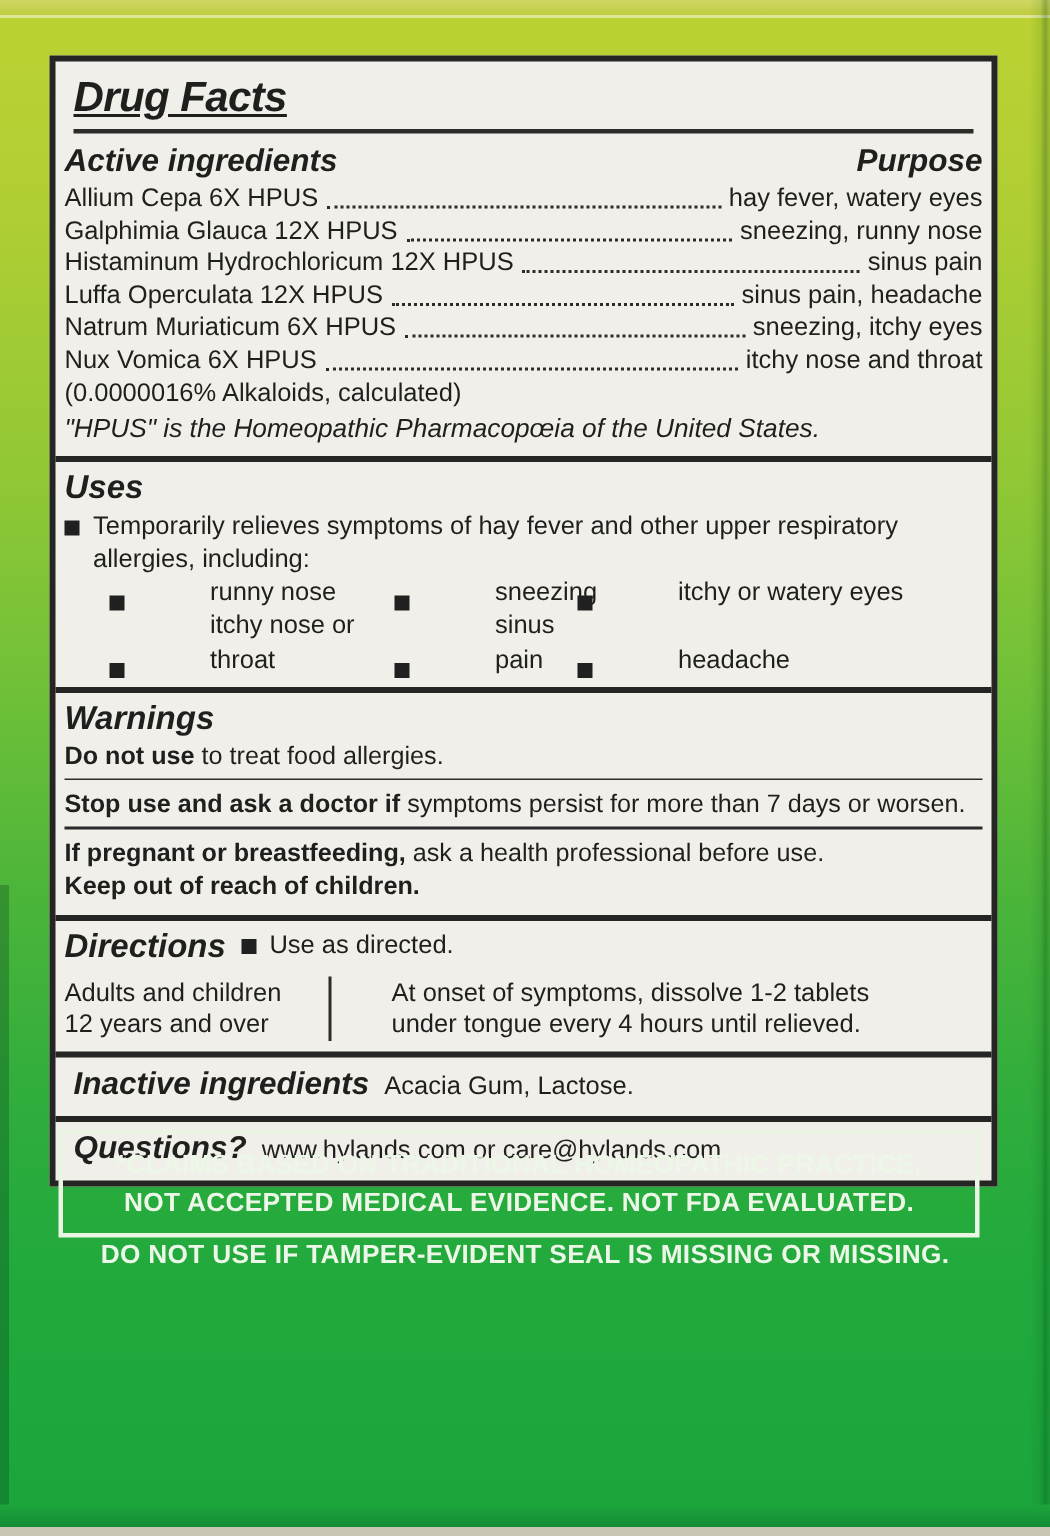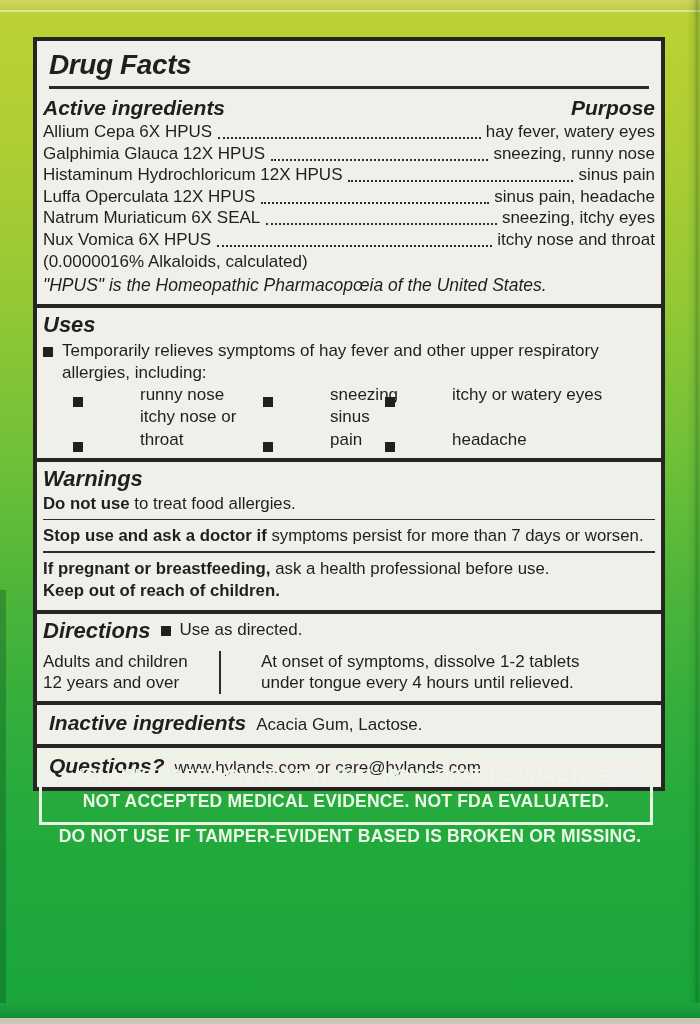--- a/index.html
+++ b/index.html
@@ -20,21 +20,21 @@
   .bottom-dark{position:absolute;left:0;right:0;top:1003px;height:15px;
     background:linear-gradient(180deg,#1da53c,#128c35);}
   .bottom-table{position:absolute;left:0;right:0;top:1018px;height:6px;background:#c9c6b4;}
 
   
   .panel{position:absolute;left:33px;top:37px;width:632px;box-sizing:border-box;
     background:#f1efe9;border:4px solid #252523;}
   .pad{padding:3px 6px 7px;}
   .bar{height:4px;background:#252523;}
   .df-title{font-style:italic;font-weight:700;font-size:28px;line-height:33px;
-    padding:7px 12px 5px;letter-spacing:-.4px;}
+    padding:7px 12px 5px;letter-spacing:-.4px;text-decoration:underline;}
   .df-underline{height:3px;background:#2b2b29;margin:0 12px;}
 
   .ai-head{display:flex;justify-content:space-between;
     font-style:italic;font-weight:700;font-size:21px;line-height:26px;padding-top:3px;}
   .ing-row{display:flex;align-items:flex-end;font-size:17px;line-height:21.6px;}
   .ing-name,.ing-purpose{white-space:nowrap;}
   .leader{flex:1;border-bottom:2.2px dotted #2b2b2b;margin:0 5px 3.5px 6px;min-width:12px;}
   .note{font-size:17px;line-height:22px;}
   .hpus{font-style:italic;font-size:17.5px;line-height:24px;}
 
@@ -99,21 +99,21 @@
         <span class="ing-name">Histaminum Hydrochloricum 12X HPUS</span>
         <span class="leader"></span>
         <span class="ing-purpose">sinus pain</span>
       </div>
       <div class="ing-row">
         <span class="ing-name">Luffa Operculata 12X HPUS</span>
         <span class="leader"></span>
         <span class="ing-purpose">sinus pain, headache</span>
       </div>
       <div class="ing-row">
-        <span class="ing-name">Natrum Muriaticum 6X SEAL</span>
+        <span class="ing-name">Natrum Muriaticum 6X HPUS</span>
         <span class="leader"></span>
         <span class="ing-purpose">sneezing, itchy eyes</span>
       </div>
       <div class="ing-row">
         <span class="ing-name">Nux Vomica 6X HPUS</span>
         <span class="leader"></span>
         <span class="ing-purpose">itchy nose and throat</span>
       </div>
       <div class="note">(0.0000016% Alkaloids, calculated)</div>
       <div class="hpus">"HPUS" is the Homeopathic Pharmacopœia of the United States.</div>
@@ -202,19 +202,19 @@
     <div class="inline-row">
       <span class="sec-h">Questions?</span>
       <span class="txt">www.hylands.com or care@hylands.com</span>
     </div>
   </div>
 
   <div class="claims">
     <span>*CLAIMS BASED ON TRADITIONAL HOMEOPATHIC PRACTICE,</span><br>
     <span>NOT ACCEPTED MEDICAL EVIDENCE. NOT FDA EVALUATED.</span>
   </div>
-  <div class="tamper">DO NOT USE IF TAMPER-EVIDENT BASED IS BROKEN OR MISSING.</div>
+  <div class="tamper">DO NOT USE IF TAMPER-EVIDENT SEAL IS MISSING OR MISSING.</div>
 
   <div class="edge-right"></div>
   <div class="edge-left"></div>
   <div class="bottom-dark"></div>
   <div class="bottom-table"></div>
 </div>
 
 </body></html>

